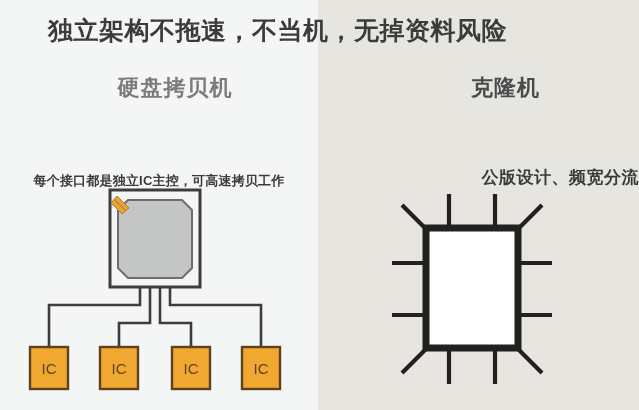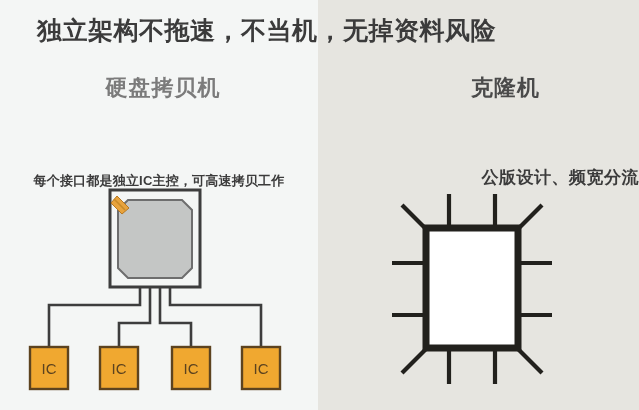--- a/index.html
+++ b/index.html
@@ -37,35 +37,36 @@
     left: 0;
     top: 14px;
     width: 533px;
     text-align: center;
     font-size: 25px;
     font-weight: bold;
     letter-spacing: 0.5px;
     color: #3b3b3b;
     z-index: 5;
     white-space: nowrap;
+    padding-left: 11px;
   }
 
   .col-heading {
     position: absolute;
     top: 73px;
     width: 318px;
     text-align: center;
     font-size: 22px;
     font-weight: bold;
     letter-spacing: 1px;
     z-index: 5;
     white-space: nowrap;
   }
   #heading-left {
-    left: 4px;
+    left: 16px;
     color: #7b7b7b;
   }
   #heading-right {
     left: 318px;
     width: 375px;
     color: #4a4a4a;
   }
 
   .col-subtitle {
     position: absolute;

